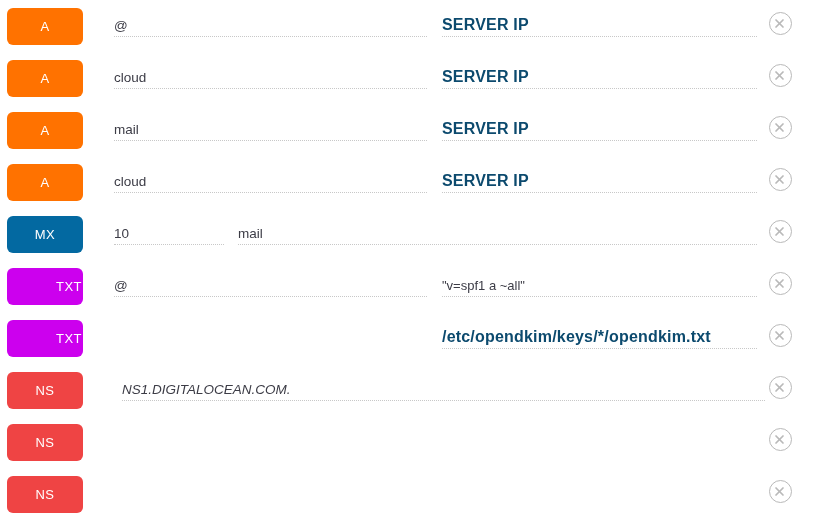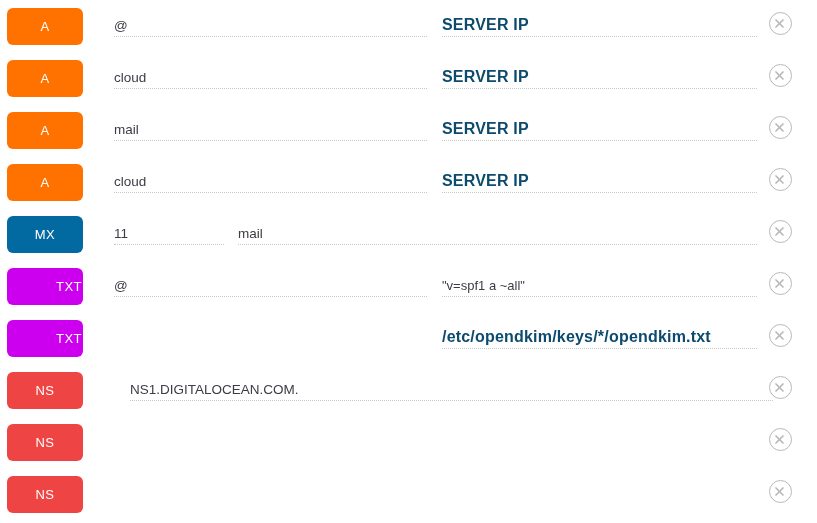--- a/index.html
+++ b/index.html
@@ -88,21 +88,21 @@
   .val.small {
     font-size: 13px;
     color: #3c3c46;
   }
 
   
   .col-name    { left: 0;    width: 313px; }
   .col-value   { left: 328px; width: 315px; }
   .col-prio    { left: 0;    width: 110px; }
   .col-mxhost  { left: 124px; width: 519px; }
-  .col-full    { left: 16px;    width: 643px; }
+  .col-full    { left: 8px;    width: 643px; font-style: italic; }
 
   
   .delete-btn {
     position: absolute;
     right: 25px;
     top: 8px;
     width: 23px;
     height: 23px;
     border: 1.6px solid #b9b9b9;
     border-radius: 50%;
@@ -191,21 +191,21 @@
           <line x1="13" y1="6" x2="6" y2="13" stroke="#b9b9b9" stroke-width="1.7" stroke-linecap="round"></line>
         </svg>
       </button>
     </div>
     <div class="record-row">
       <div class="type-badge t-mx">
         <span>MX</span>
       </div>
       <div class="fields">
         <div class="field col-prio">
-          <span class="val name">11</span>
+          <span class="val name">10</span>
         </div>
         <div class="field col-mxhost">
           <span class="val name">mail</span>
         </div>
       </div>
       <button class="delete-btn">
         <svg width="19" height="19" viewBox="0 0 19 19" aria-hidden="true">
           <line x1="6" y1="6" x2="13" y2="13" stroke="#b9b9b9" stroke-width="1.7" stroke-linecap="round"></line>
           <line x1="13" y1="6" x2="6" y2="13" stroke="#b9b9b9" stroke-width="1.7" stroke-linecap="round"></line>
         </svg>

